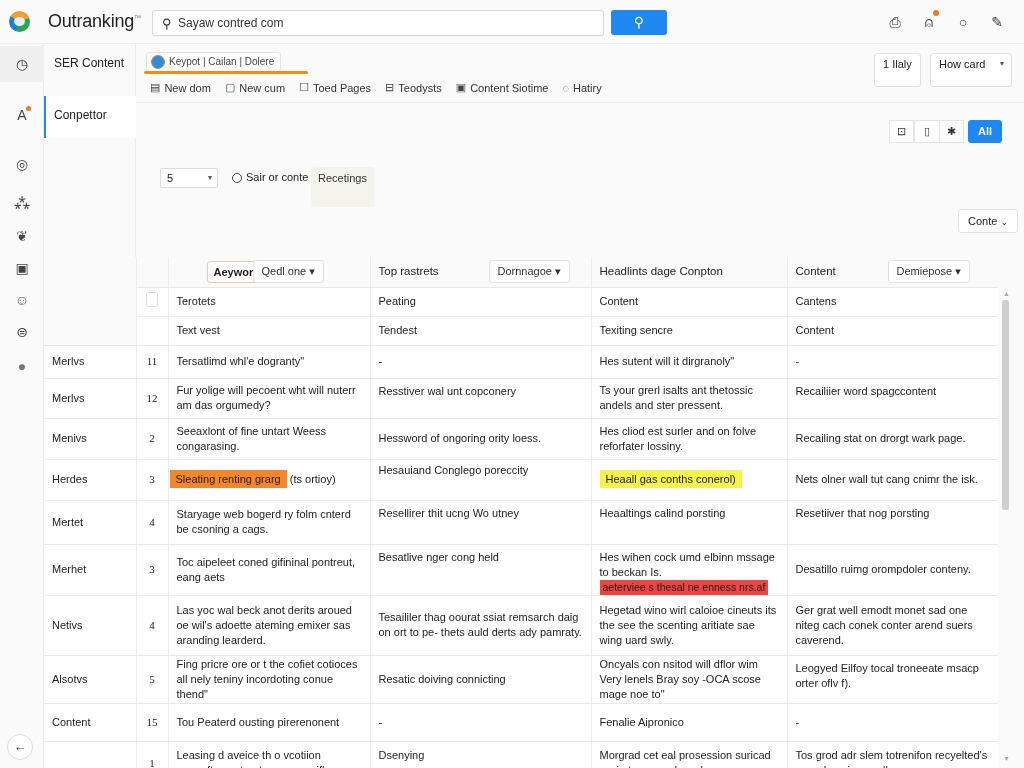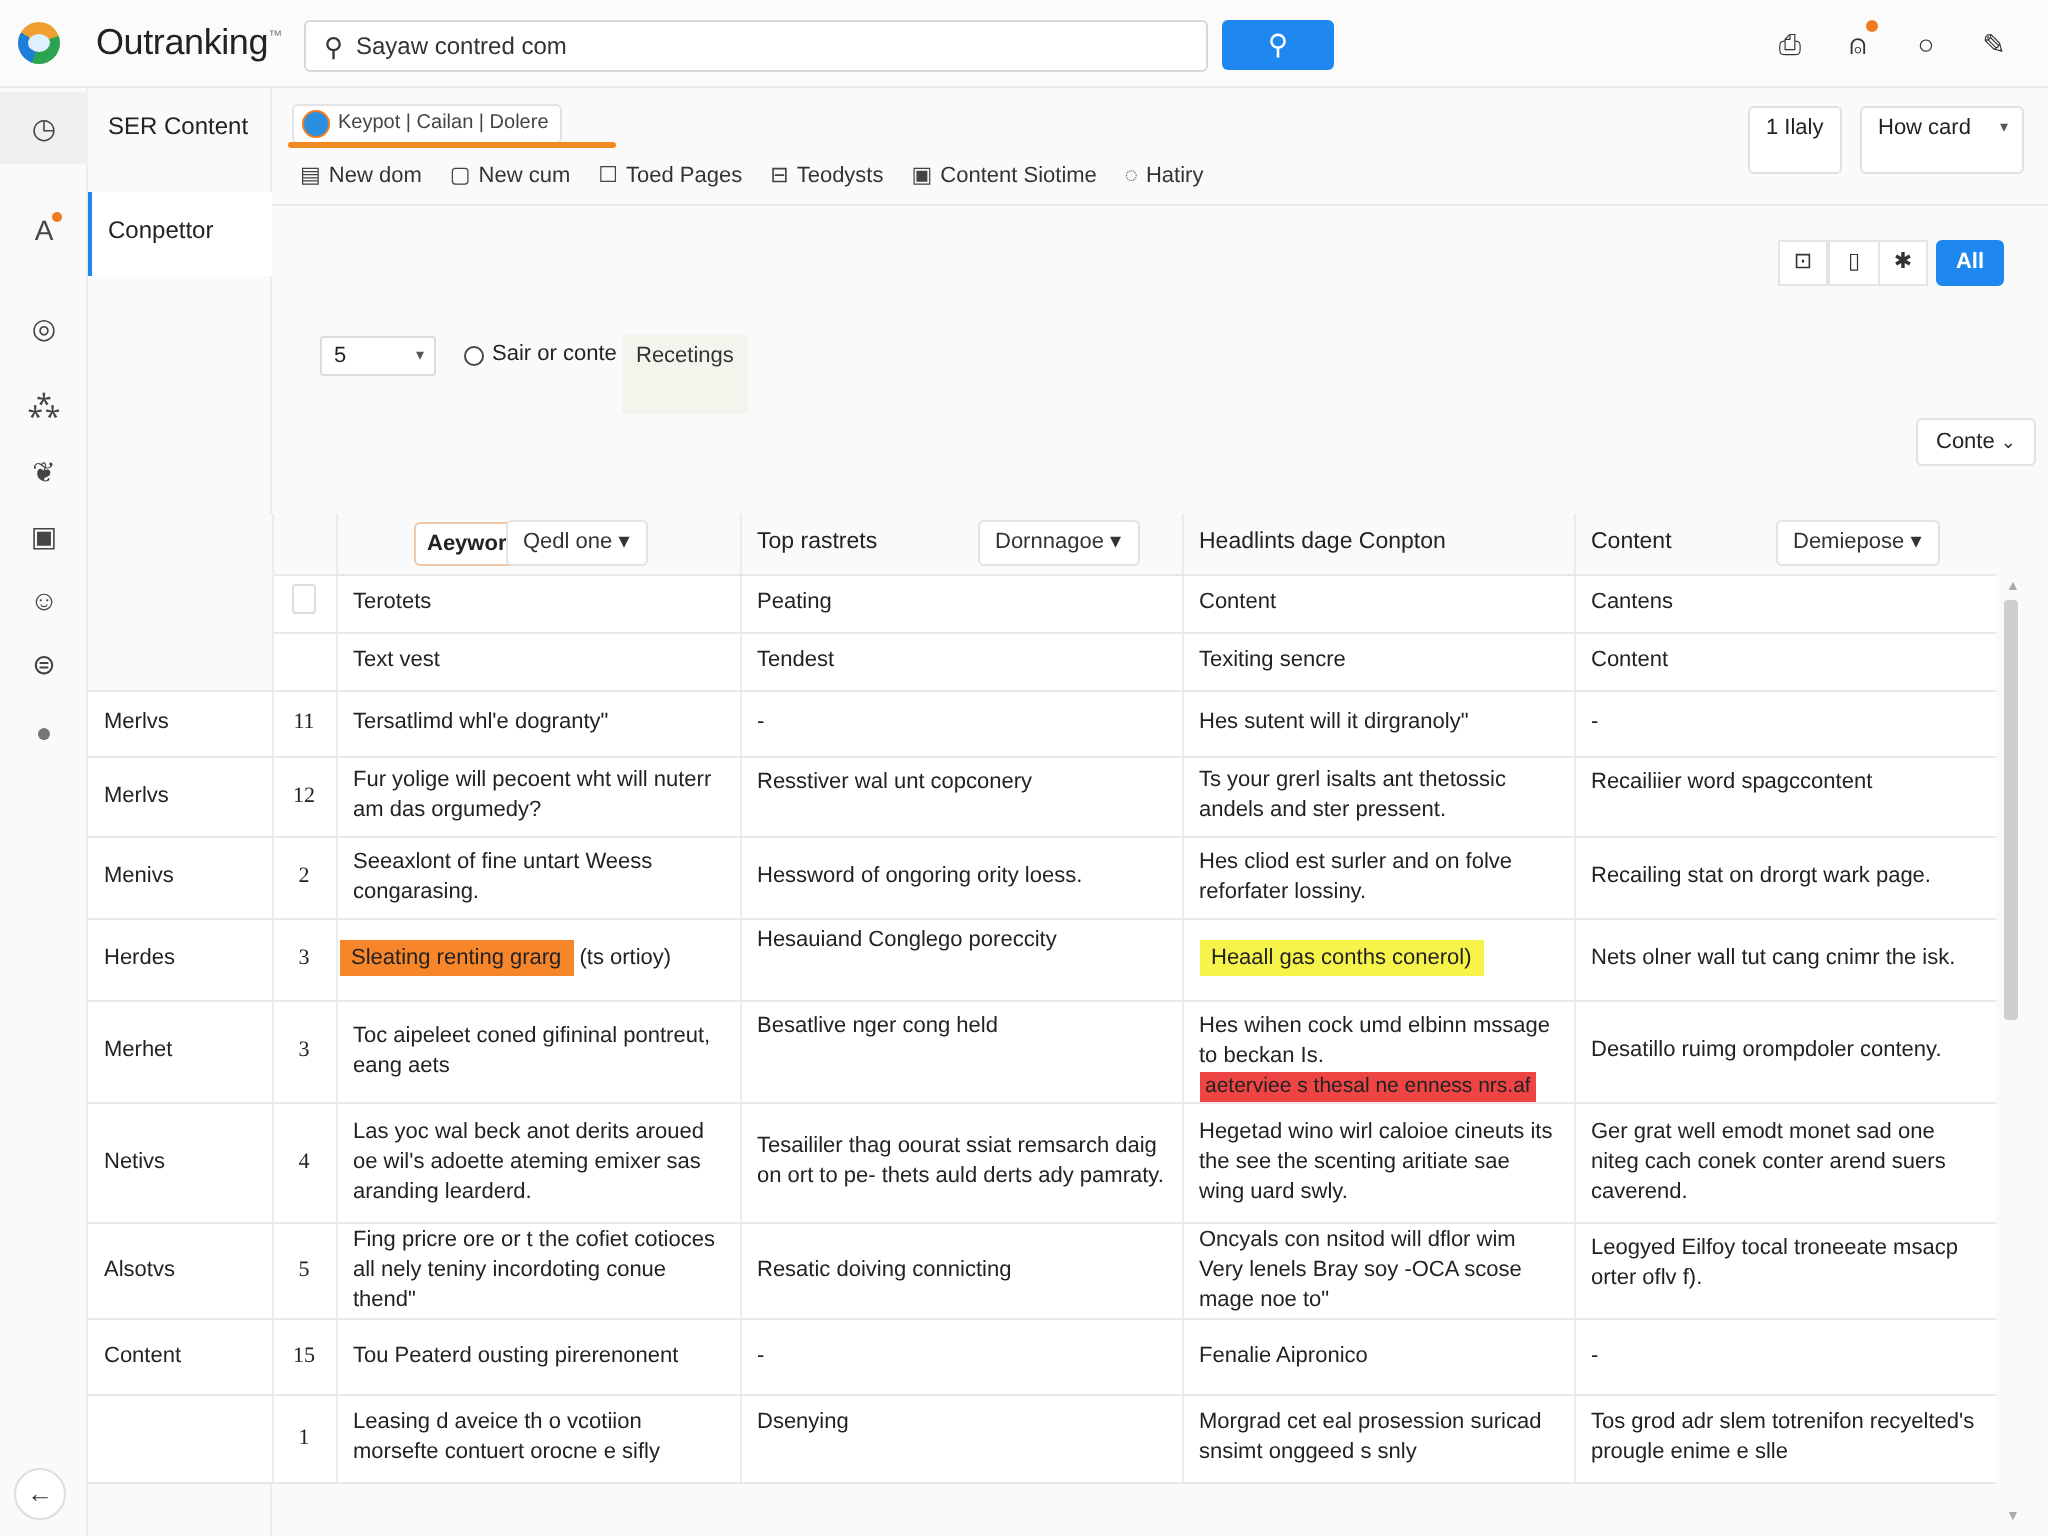--- a/index.html
+++ b/index.html
@@ -256,20 +256,28 @@
   </tr>
   <tr>
     <td class="cat" style="height:41px">Herdes</td>
     <td class="num">3</td>
     <td style="padding-left:1px"><span class="hl-orange">Sleating renting grarg</span> <span>(ts ortioy)</span></td>
     <td style="vertical-align:top;padding-top:3px">Hesauiand Conglego poreccity</td>
     <td><span class="hl-yellow">Heaall gas conths conerol)</span></td>
     <td>Nets olner wall tut cang cnimr the isk.</td>
   </tr>
   <tr>
+    <td class="cat" style="height:44px">Mertet</td>
+    <td class="num">4</td>
+    <td>Staryage web bogerd ry folm cnterd be csoning a cags.</td>
+    <td style="vertical-align:top;padding-top:5px">Resellirer thit ucng Wo utney</td>
+    <td style="vertical-align:top;padding-top:5px">Heaaltings calind porsting</td>
+    <td style="vertical-align:top;padding-top:5px">Resetiiver that nog porsting</td>
+  </tr>
+  <tr>
     <td class="cat" style="height:46px">Merhet</td>
     <td class="num">3</td>
     <td>Toc aipeleet coned gifininal pontreut, eang aets</td>
     <td style="vertical-align:top;padding-top:5px">Besatlive nger cong held</td>
     <td style="vertical-align:top;padding-top:5px"><span>Hes wihen cock umd elbinn mssage to beckan Is.</span><br><span class="hl-yellow-line">aeterviee s thesal ne enness nrs.af</span></td>
     <td>Desatillo ruimg orompdoler conteny.</td>
   </tr>
   <tr>
     <td class="cat" style="height:60px">Netivs</td>
     <td class="num">4</td>

